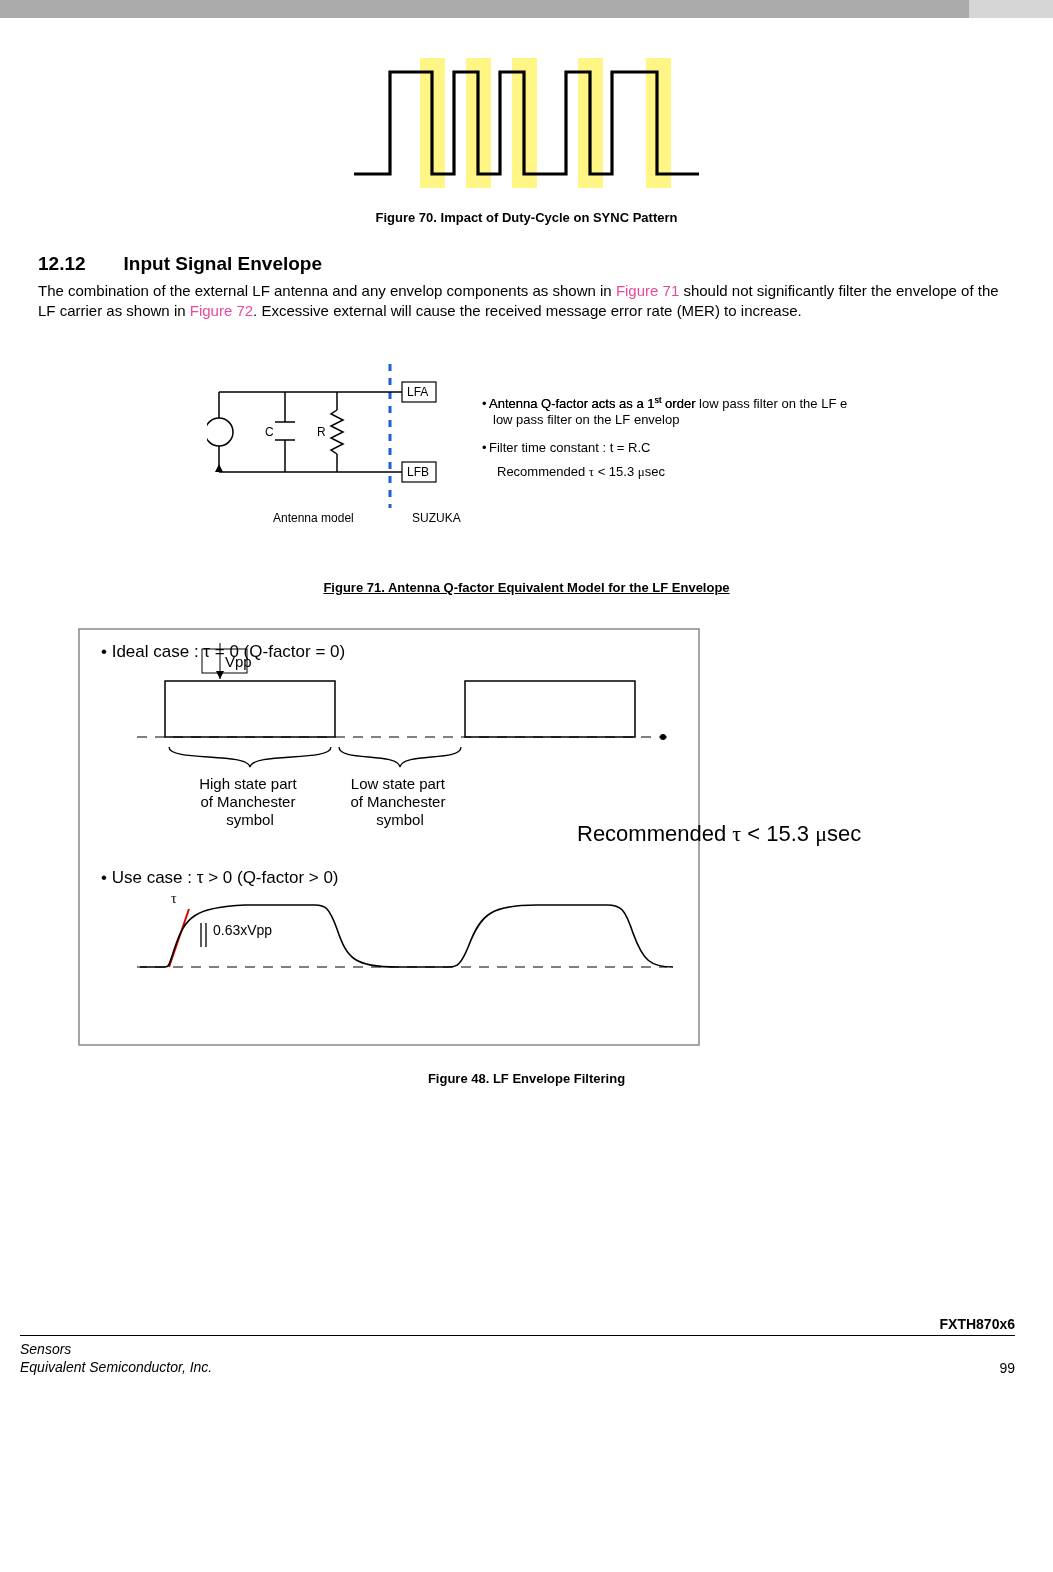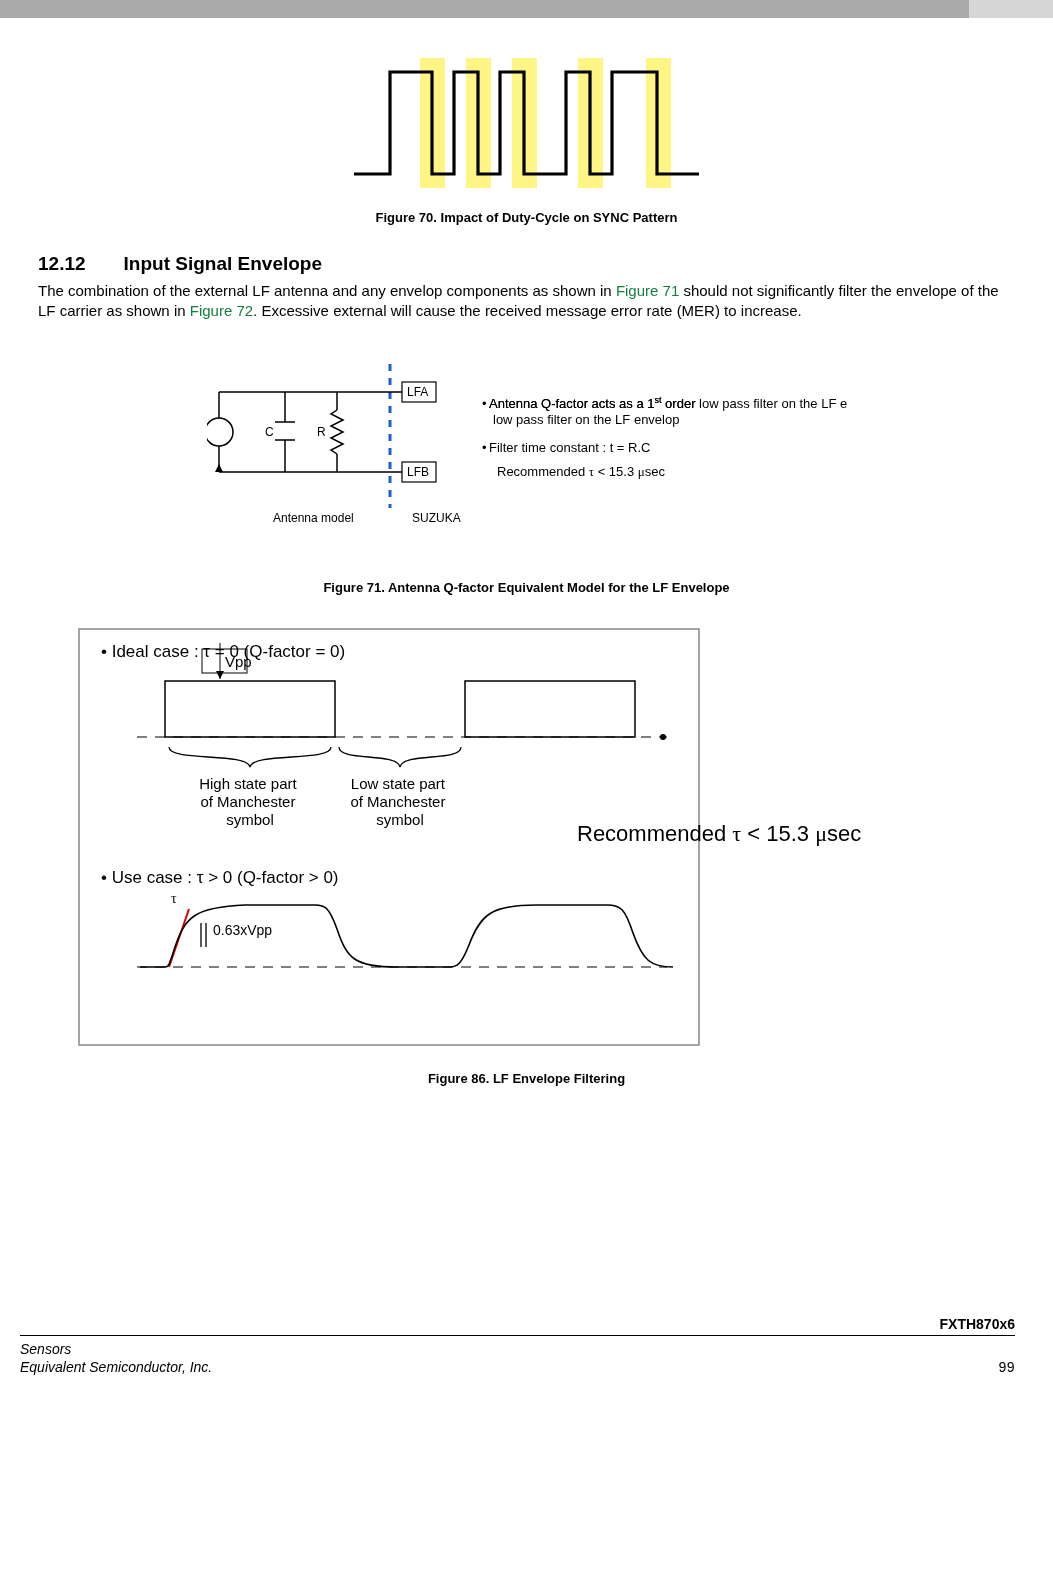--- a/index.html
+++ b/index.html
@@ -52,31 +52,31 @@
     }
     .section-num {
       display: inline-block;
       margin-right: 38px;
     }
     .body-text {
       font-size: 15px;
       line-height: 1.35;
     }
     .link {
-      color: #15803d;
+      color: #ec4899;
     }
     
     .fig71-wrap {
       margin-top: 40px;
       text-align: center;
     }
     .fig71-svg {
       display: inline-block;
     }
-    .fig71-caption { margin-top: 34px; }
+    .fig71-caption { margin-top: 34px; text-decoration: underline; }
     
     .fig72-wrap {
       margin-top: 32px;
     }
     .fig72-svg { display: block; margin: 0 auto; }
     .fig72-caption { margin-top: 24px; text-align: center; }
     
     .footer {
       margin-top: 220px;
       padding: 0 38px 16px 20px;
@@ -91,21 +91,21 @@
       border: none;
       border-top: 1.2px solid #000;
       margin-bottom: 4px;
     }
     .footer-row {
       display: flex;
       justify-content: space-between;
       font-size: 14px;
     }
     .footer-left { line-height: 1.3; font-style: italic; }
-    .footer-pageno { align-self: flex-end; font-family: Liberation Mono, monospace; }
+    .footer-pageno { align-self: flex-end; }
   </style>
 </head>
 <body>
 
 <div class="header-bar">
   <div class="header-bar-right"></div>
 </div>
 
 <div class="page">
 
@@ -230,21 +230,21 @@
       <line x1="60" y1="340" x2="590" y2="340" stroke="#000" stroke-width="1" stroke-dasharray="10 8"></line>
 
       <line x1="92" y1="340" x2="112" y2="282" stroke="#d00" stroke-width="2"></line>
 
       <path d="M 63 340 L 88 340 C 92 340 92 338 98 320 C 108 290 118 280 168 278 L 238 278 C 248 278 252 280 260 302 C 270 332 278 340 320 340 C 340 340 360 340 372 340 C 380 340 384 338 392 318 C 404 286 416 278 460 278 L 530 278 C 544 278 548 282 556 306 C 566 334 574 340 596 340" fill="none" stroke="#000" stroke-width="1.6"></path>
 
       <text x="500" y="214" font-size="22" font-family="Arial">
         <tspan>Recommended </tspan><tspan font-family="Times, serif">τ</tspan><tspan> &lt; 15.3 </tspan><tspan font-family="Times, serif">μ</tspan><tspan>sec</tspan>
       </text>
     </svg>
-    <div class="fig-caption fig72-caption">Figure 86. LF Envelope Filtering</div>
+    <div class="fig-caption fig72-caption">Figure 48. LF Envelope Filtering</div>
   </div>
 
 </div>
 
 <div class="footer">
   <div class="footer-part">FXTH870x6</div>
   <hr class="footer-hr">
   <div class="footer-row">
     <div class="footer-left">
       <div>Sensors</div>

